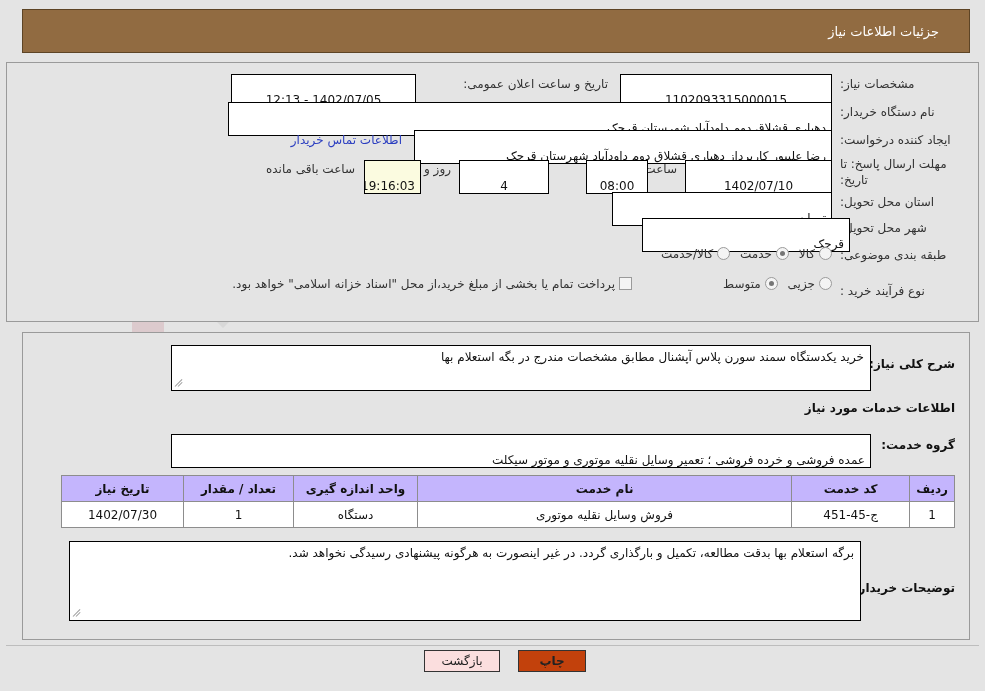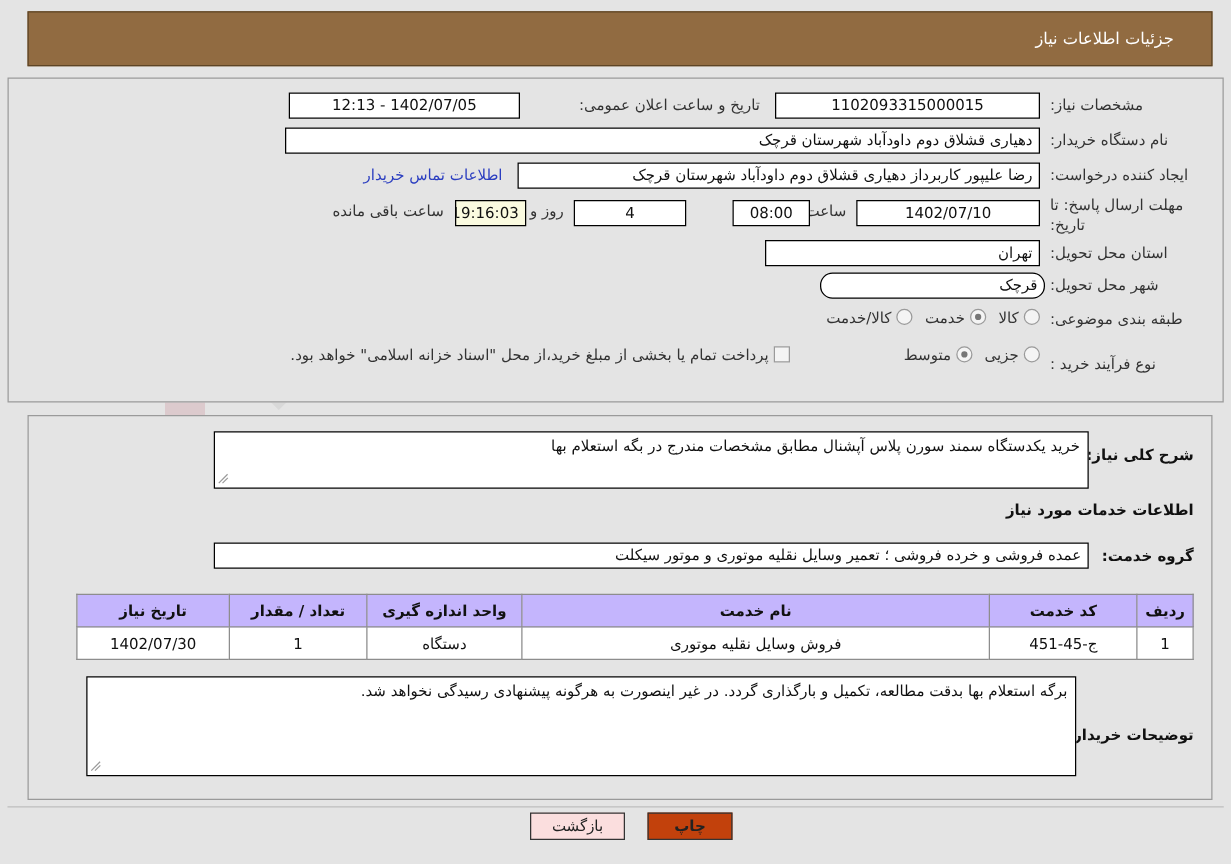--- a/index.html
+++ b/index.html
@@ -106,21 +106,21 @@
     width: 120px;
     text-align: left;
     color: #333;
     font-size: 12px;
   }
   .fld {
     background: #ffffff;
     border: 1px solid #000000;
     height: 21px;
     line-height: 19px;
-    padding: 0 5px;
+    padding: 16px 5px;
     font-size: 12px;
     color: #111;
     text-align: center;
     overflow: hidden;
     white-space: nowrap;
   }
   .fld.right  { text-align: right; }
   .fld.yellow { background: #fbfbe0; }
   .inline-lbl { font-size: 12px; color: #333; padding: 0 5px; }
   .link {
@@ -273,21 +273,21 @@
     <div class="fld" style="position:absolute; right:330px; top:97px; width:62px;">08:00</div>
     <div class="fld" style="position:absolute; right:429px; top:97px; width:90px;">4</div>
     <div class="inline-lbl" style="position:absolute; right:522px; top:99px;">روز و</div>
     <div class="fld yellow" style="position:absolute; right:557px; top:97px; width:57px;">19:16:03</div>
     <div class="inline-lbl" style="position:absolute; right:618px; top:99px;">ساعت باقی مانده</div>
 
     <div class="lbl-r" style="top:132px;">استان محل تحویل:</div>
     <div class="fld right" style="position:absolute; right:146px; top:129px; width:220px;">تهران</div>
 
     <div class="lbl-r" style="top:158px;">شهر محل تحویل:</div>
-    <div class="fld right" style="position:absolute; right:142px; top:155px; width:180px;border-radius:10px;">قرچک</div>
+    <div class="fld right" style="position:absolute; right:128px; top:155px; width:208px;">قرچک</div>
 
     <div class="lbl-r" style="top:185px;">طبقه بندی موضوعی:</div>
     <div style="position:absolute; right:146px; top:183px; white-space:nowrap;">
       <span class="radio"></span><span class="opt-label">کالا</span>
       <span class="radio on"></span><span class="opt-label">خدمت</span>
       <span class="radio"></span><span class="opt-label">کالا/خدمت</span>
     </div>
 
     <div class="lbl-r" style="top:221px;">نوع فرآیند خرید :</div>
     <div style="position:absolute; right:146px; top:213px; white-space:nowrap;">

